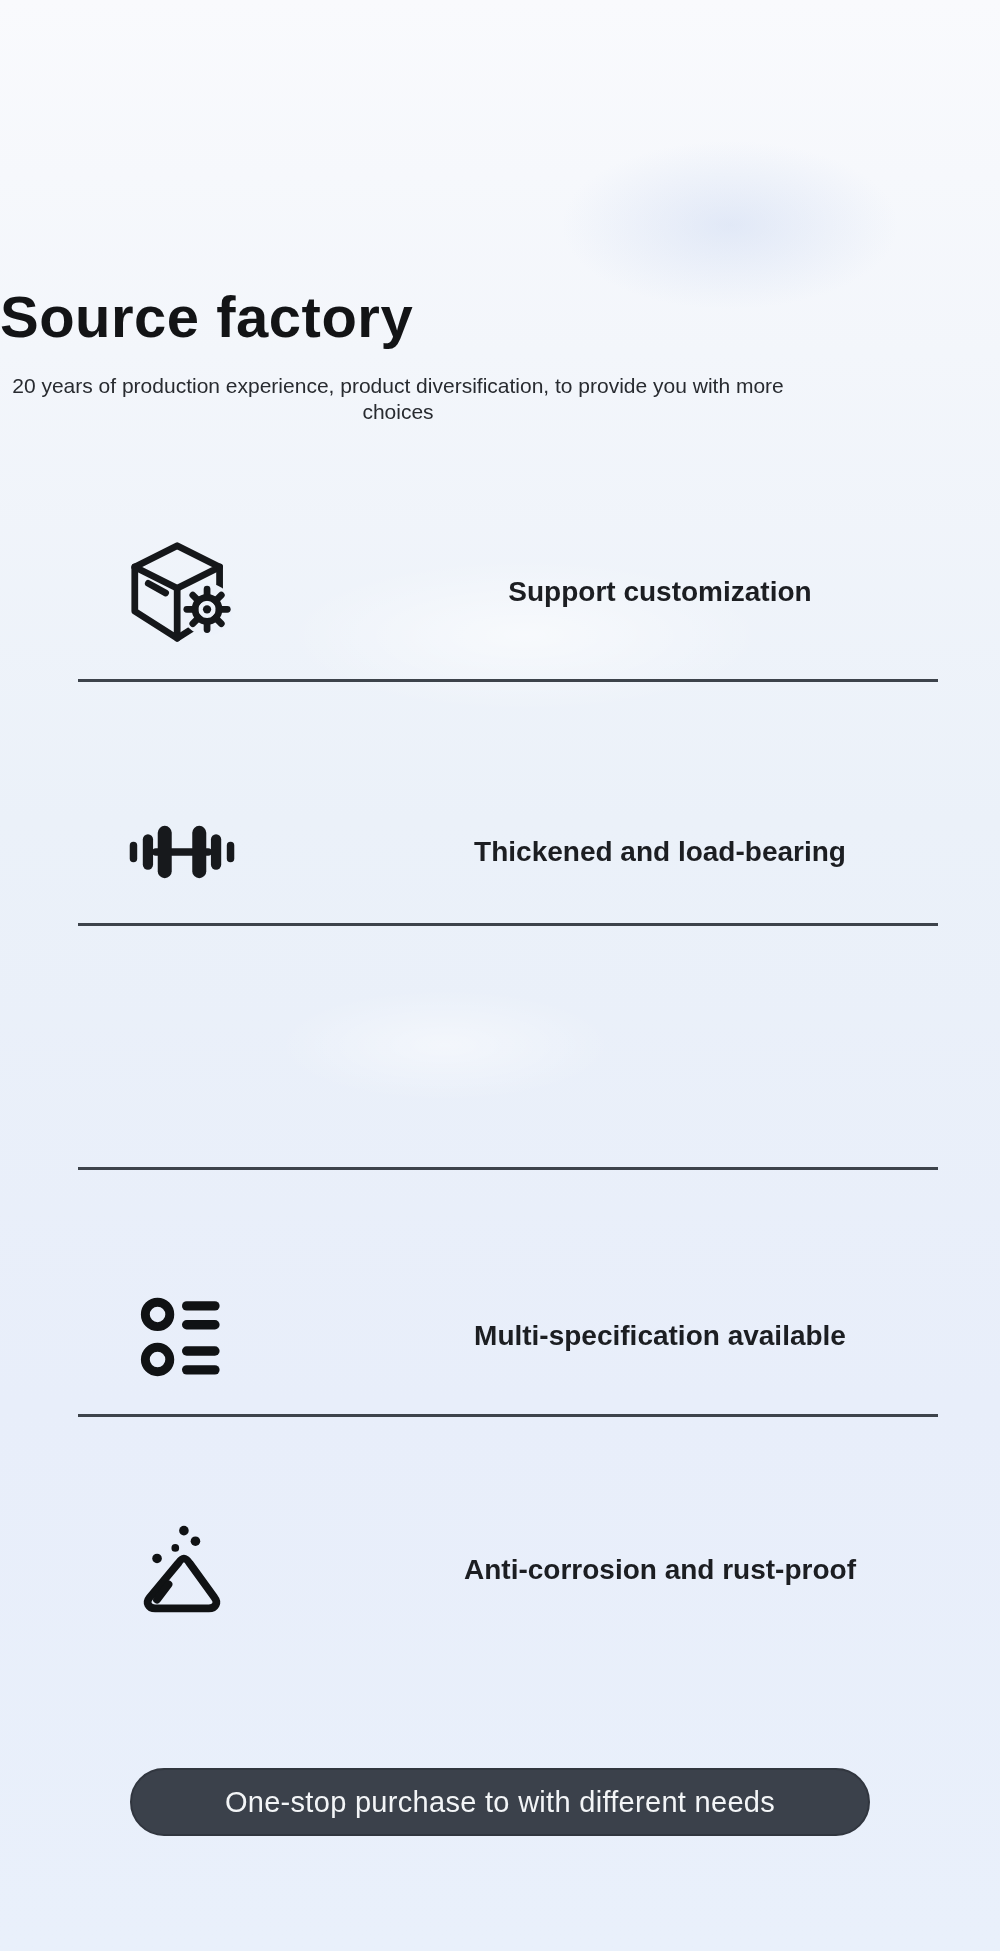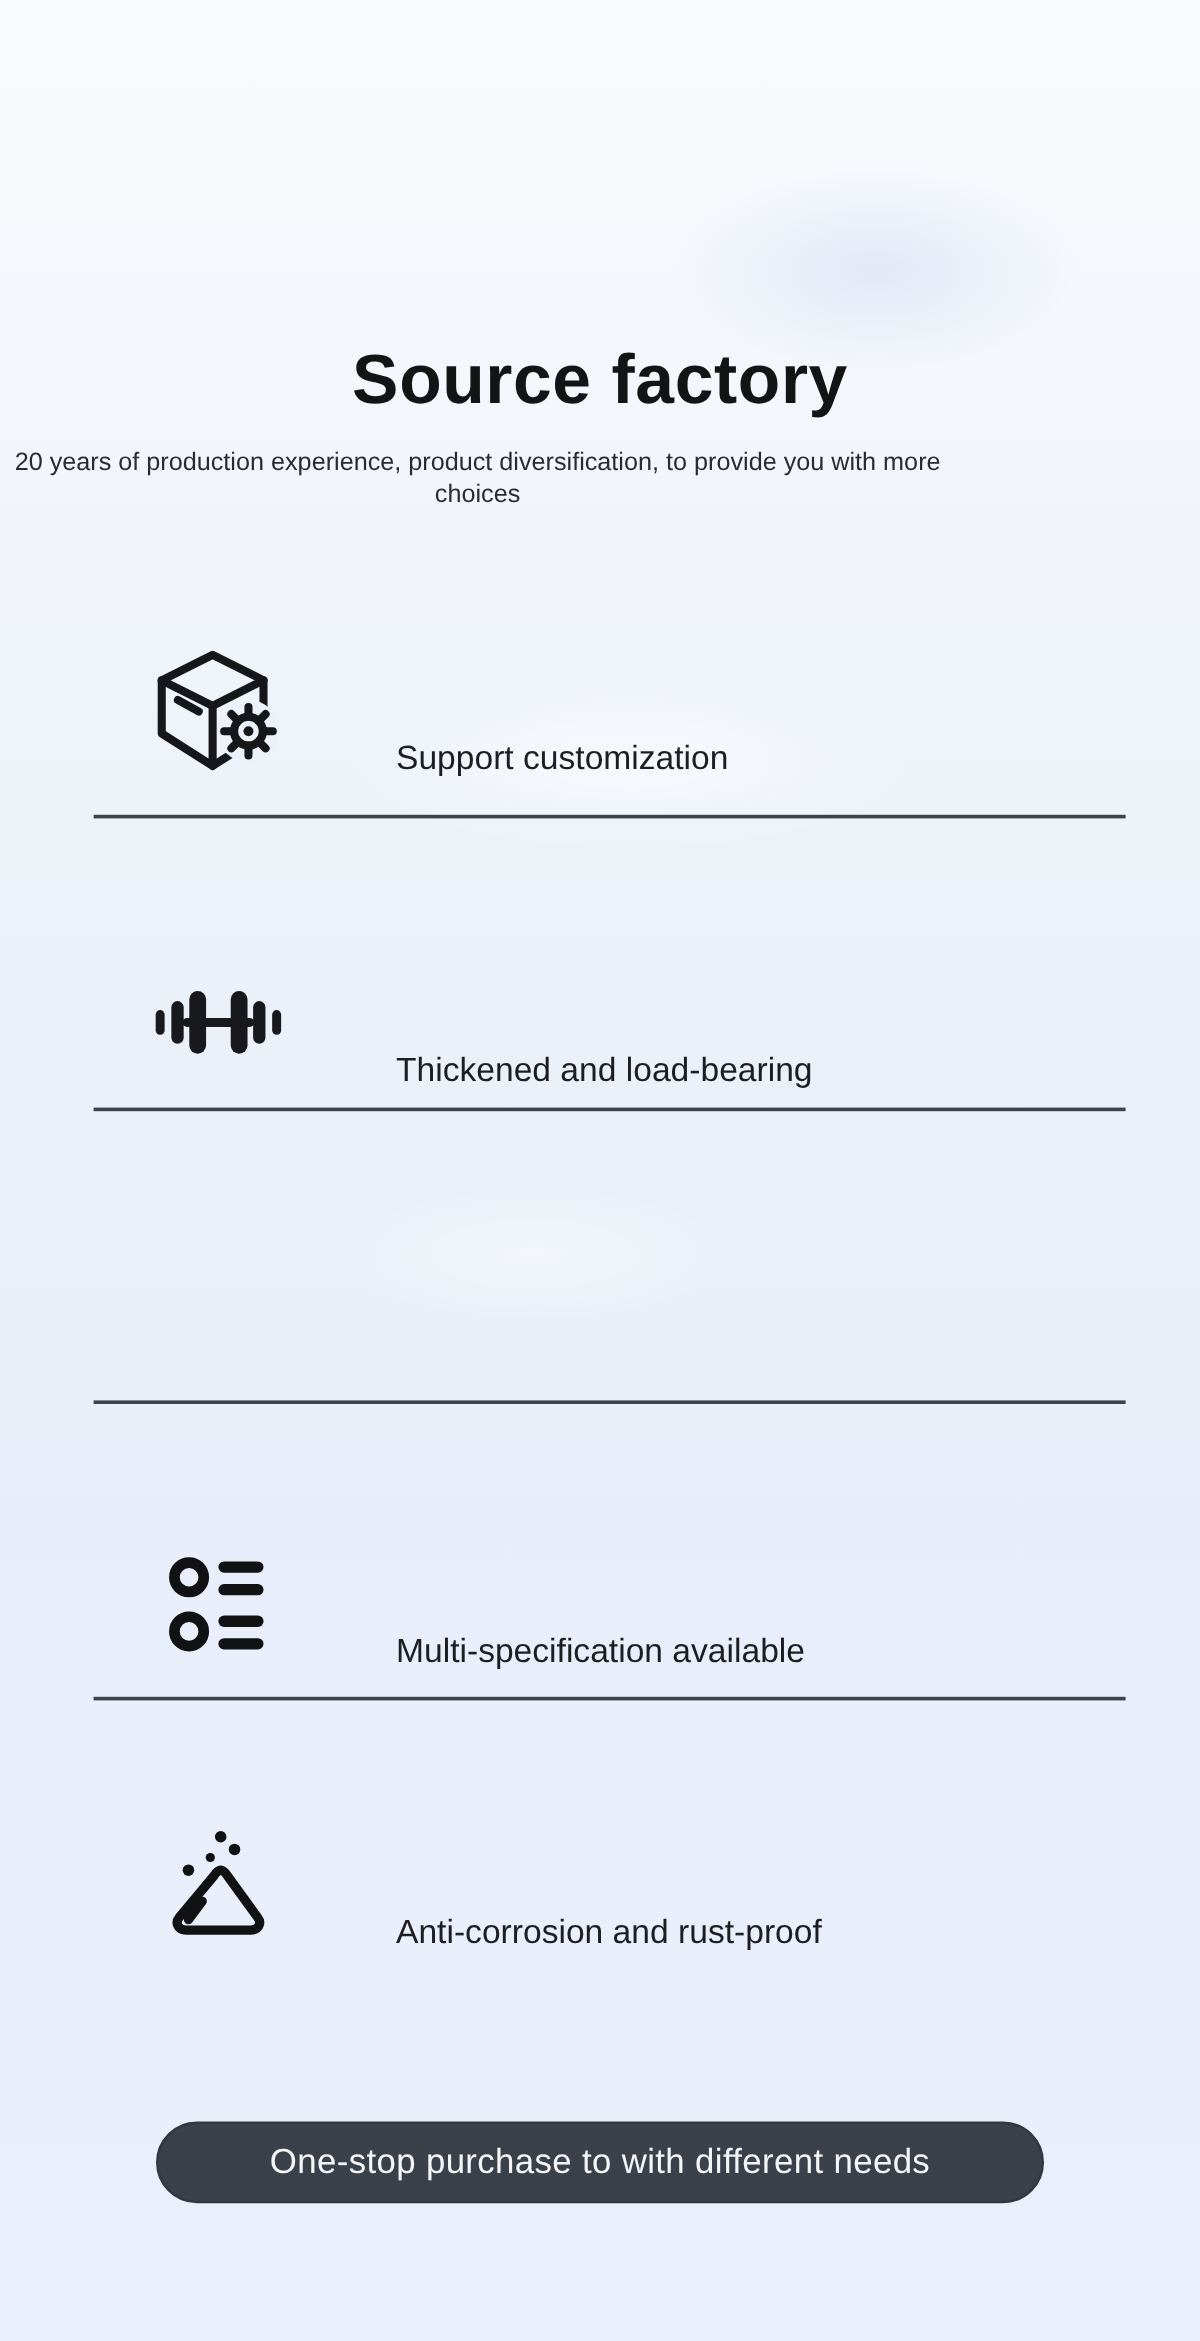--- a/index.html
+++ b/index.html
@@ -16,39 +16,39 @@
   .blob { position: absolute; pointer-events: none; }
   .blob.b1 { left: 560px; top: 140px; width: 340px; height: 170px;
     background: radial-gradient(ellipse at center, rgba(188,205,238,0.35) 0%, rgba(188,205,238,0) 70%); }
   .blob.b2 { left: 290px; top: 560px; width: 470px; height: 150px;
     background: radial-gradient(ellipse at center, rgba(255,255,255,0.55) 0%, rgba(255,255,255,0) 72%); }
   .blob.b3 { left: 280px; top: 990px; width: 330px; height: 110px;
     background: radial-gradient(ellipse at center, rgba(255,255,255,0.45) 0%, rgba(255,255,255,0) 72%); }
 
   .title {
     position: absolute; top: 248px; left: 0; width: 1000px;
-    text-align: center; font-size: 58px; line-height: 60px;
+    font-size: 58px; line-height: 60px;
     font-weight: 700; color: #131416; letter-spacing: 0.5px;
   }
   .subtitle {
     position: absolute; top: 352px; left: 0; width: 796px;
     text-align: center; font-size: 21px; line-height: 26px;
     font-weight: 400; color: #282b30;
   }
 
   .feature-row { position: absolute; left: 0; width: 1000px; height: 124px; }
   .feature-row .icon-box {
     position: absolute; left: 126px; top: 50%;
     transform: translateY(-50%);
     width: 112px; display: flex; align-items: center; justify-content: center;
   }
   .feature-row .feature-label {
     position: absolute; left: 330px; width: 660px; top: 50%;
     transform: translateY(-50%);
-    text-align: left; font-size: 28px; color: #1c1e22; font-weight: 400; margin-top: 40px;
+    text-align: center; font-size: 28px; color: #1c1e22; font-weight: 700;
   }
   .row-1 { top: 530px; }
   .row-2 { top: 790px; }
   .row-3 { top: 1041px; }
   .row-4 { top: 1274px; }
   .row-5 { top: 1508px; }
 
   .divider {
     position: absolute; left: 78px; width: 860px; height: 3px;
     background: #3d434b;

